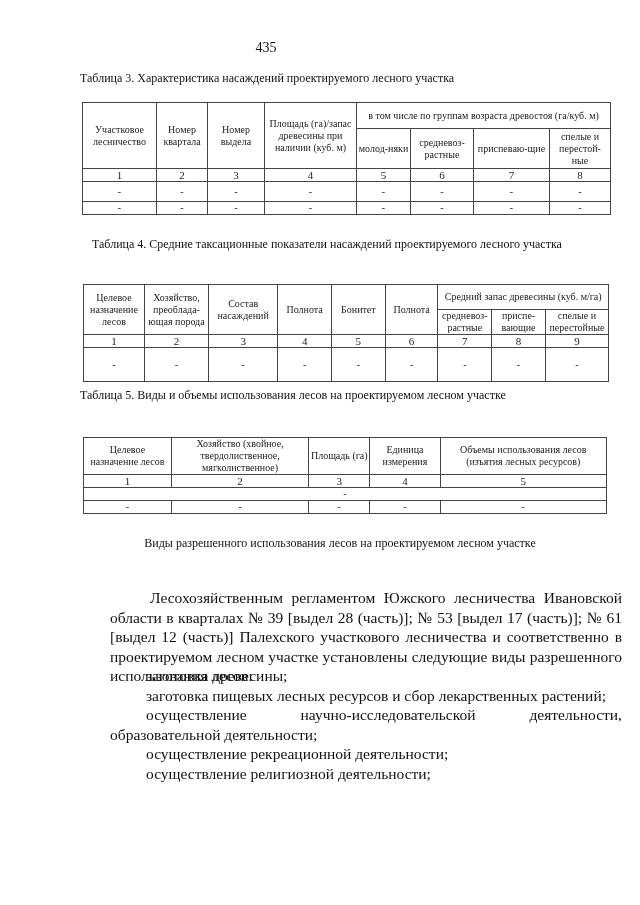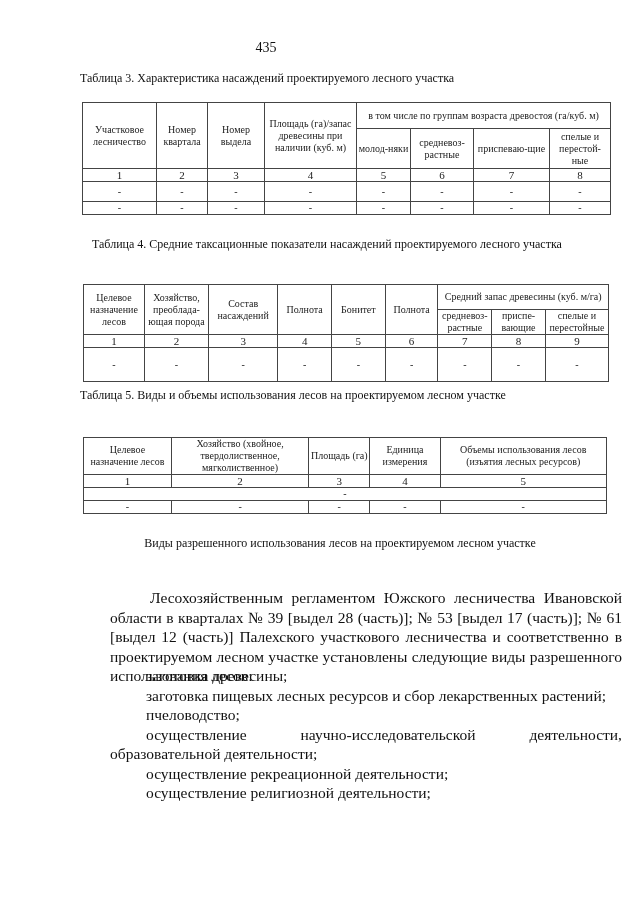--- a/index.html
+++ b/index.html
@@ -185,17 +185,16 @@
     <td class="dash">-</td>
   </tr>
 </tbody>
   </table>
 
 <div class="abs section-title">Виды разрешенного использования лесов на проектируемом лесном участке</div>
 <div class="abs body-text para">Лесохозяйственным регламентом Южского лесничества Ивановской области в кварталах № 39 [выдел 28 (часть)]; № 53 [выдел 17 (часть)]; № 61 [выдел 12 (часть)] Палехского участкового лесничества и соответственно в проектируемом лесном участке установлены следующие виды разрешенного использования лесов:</div>
 <div class="abs body-text list">
   <p class="item">заготовка древесины;</p>
   <p class="item">заготовка пищевых лесных ресурсов и сбор лекарственных растений;</p>
-  <p class="item">пчеловодство;</p>
   <p class="item">осуществление научно-исследовательской деятельности, образовательной деятельности;</p>
   <p class="item">осуществление рекреационной деятельности;</p>
   <p class="item">осуществление религиозной деятельности;</p>
 </div>
 
 </body></html>

